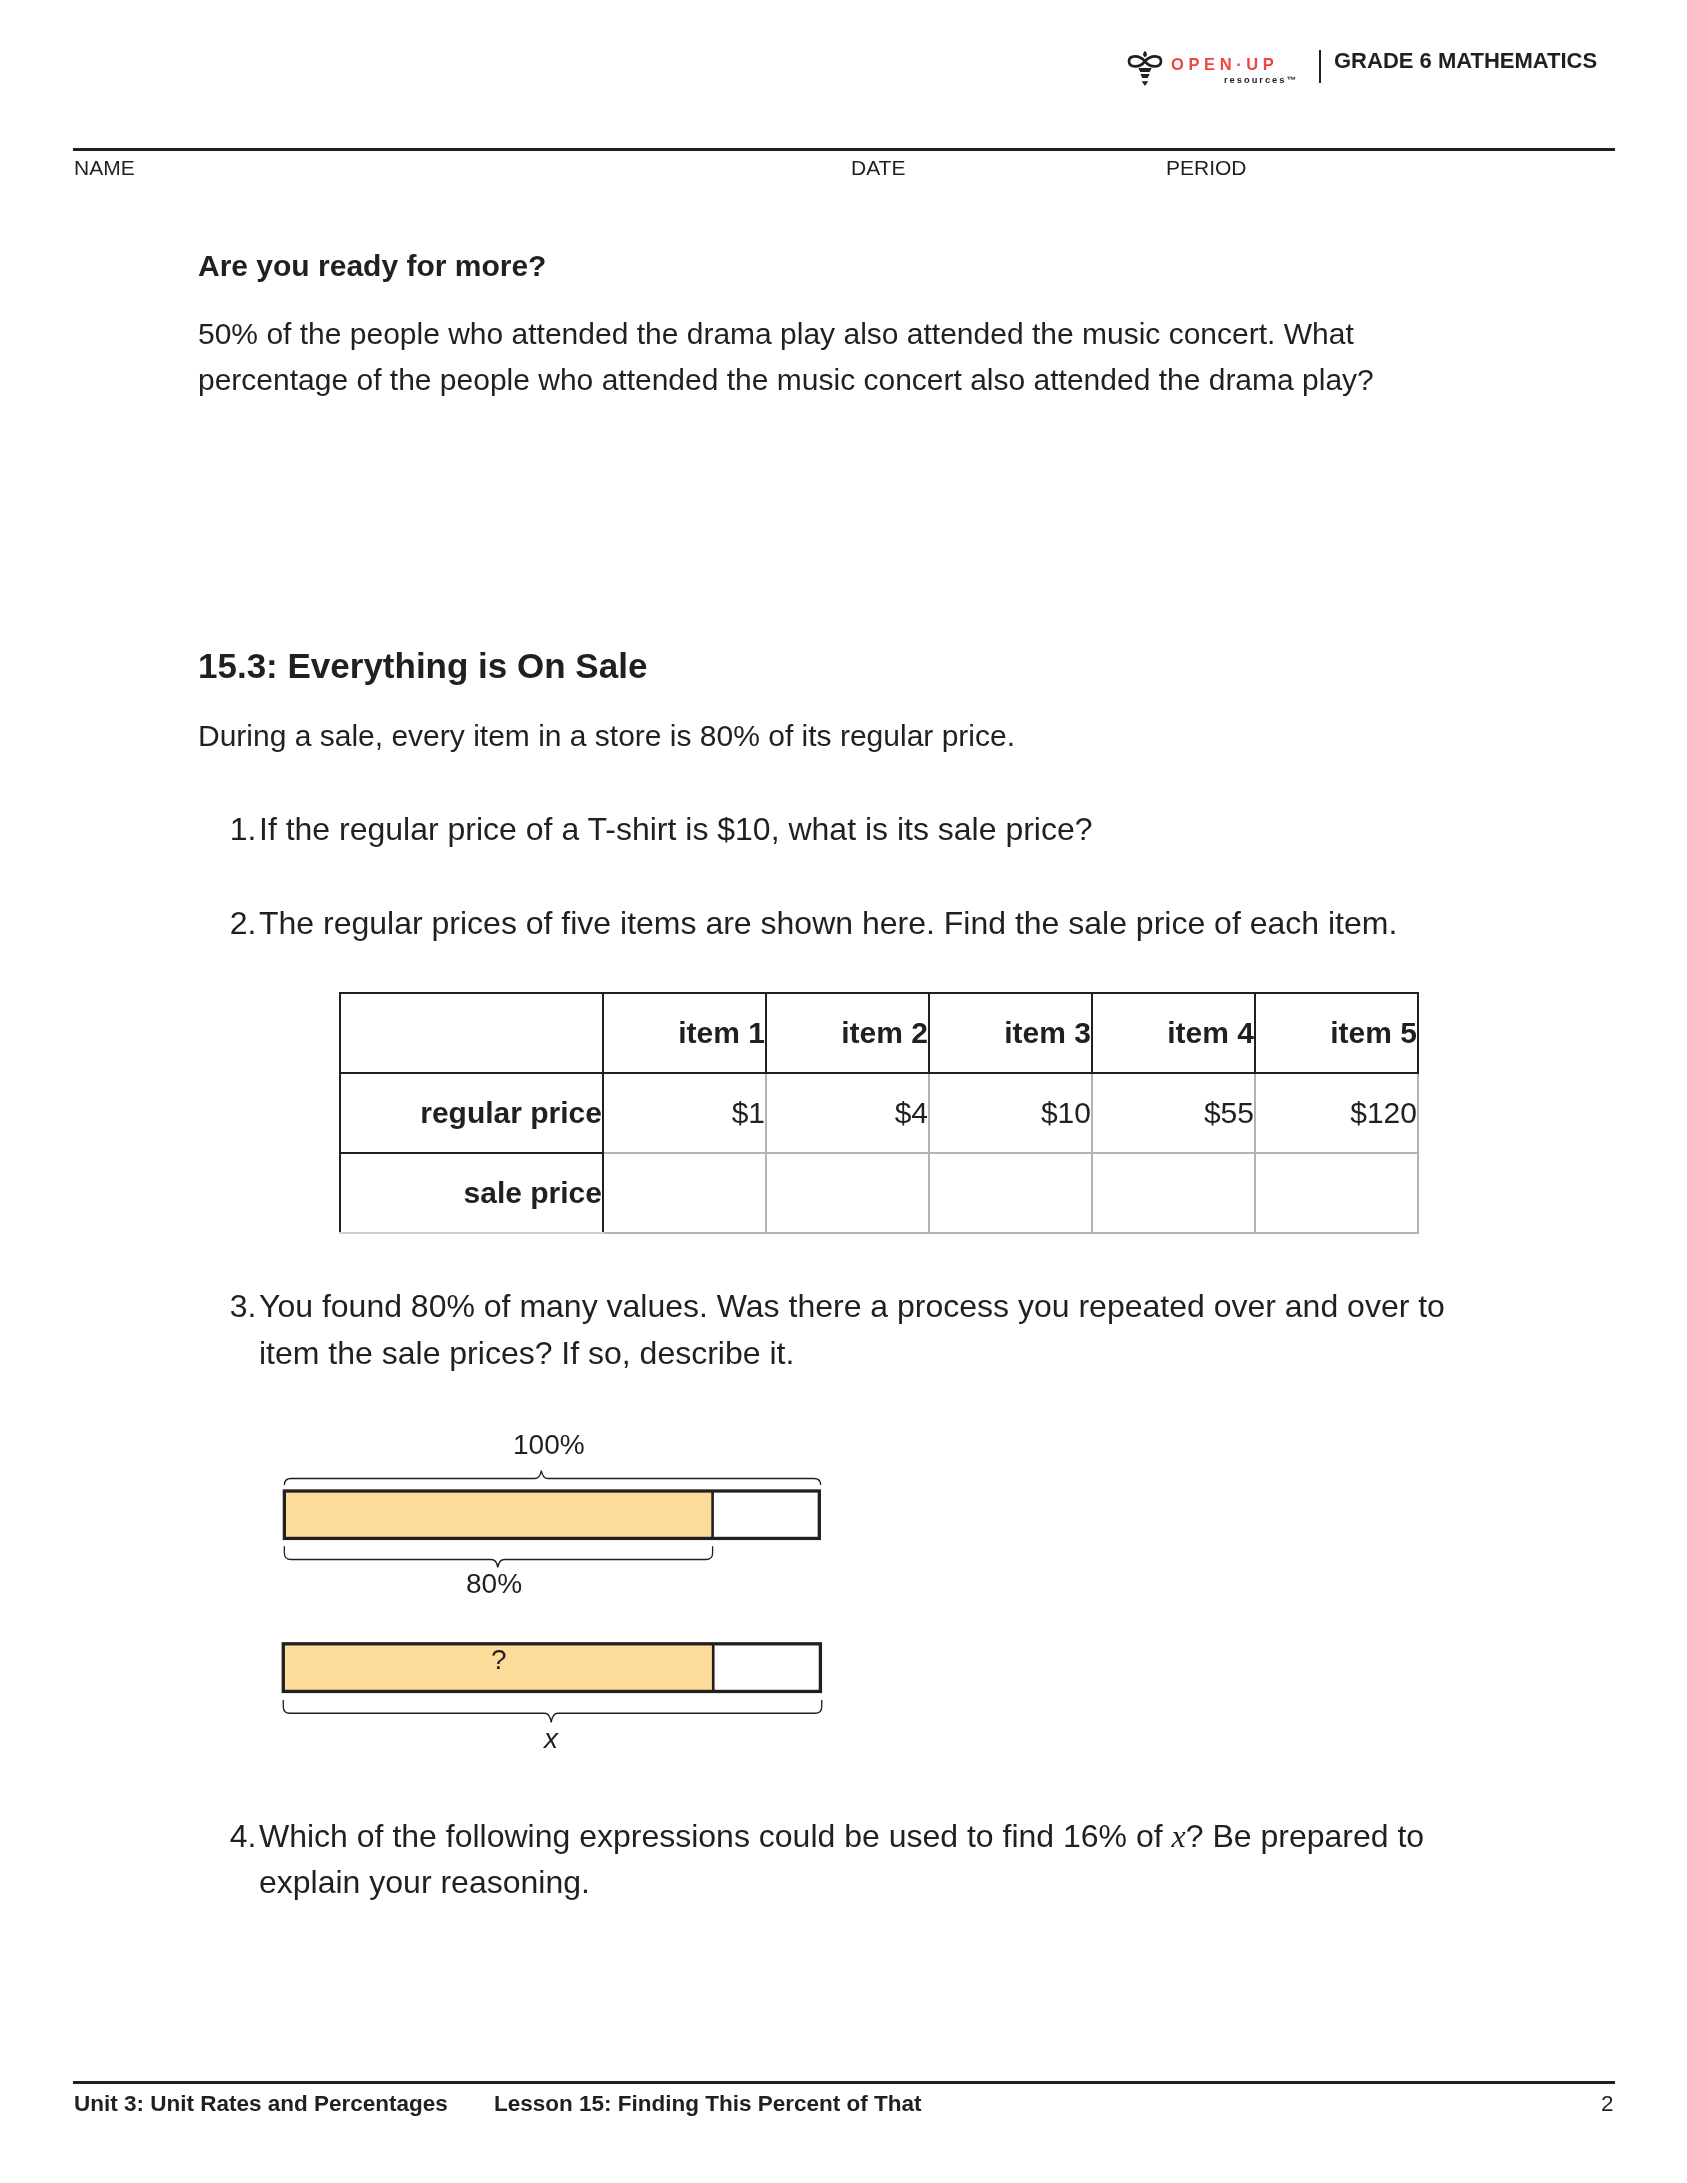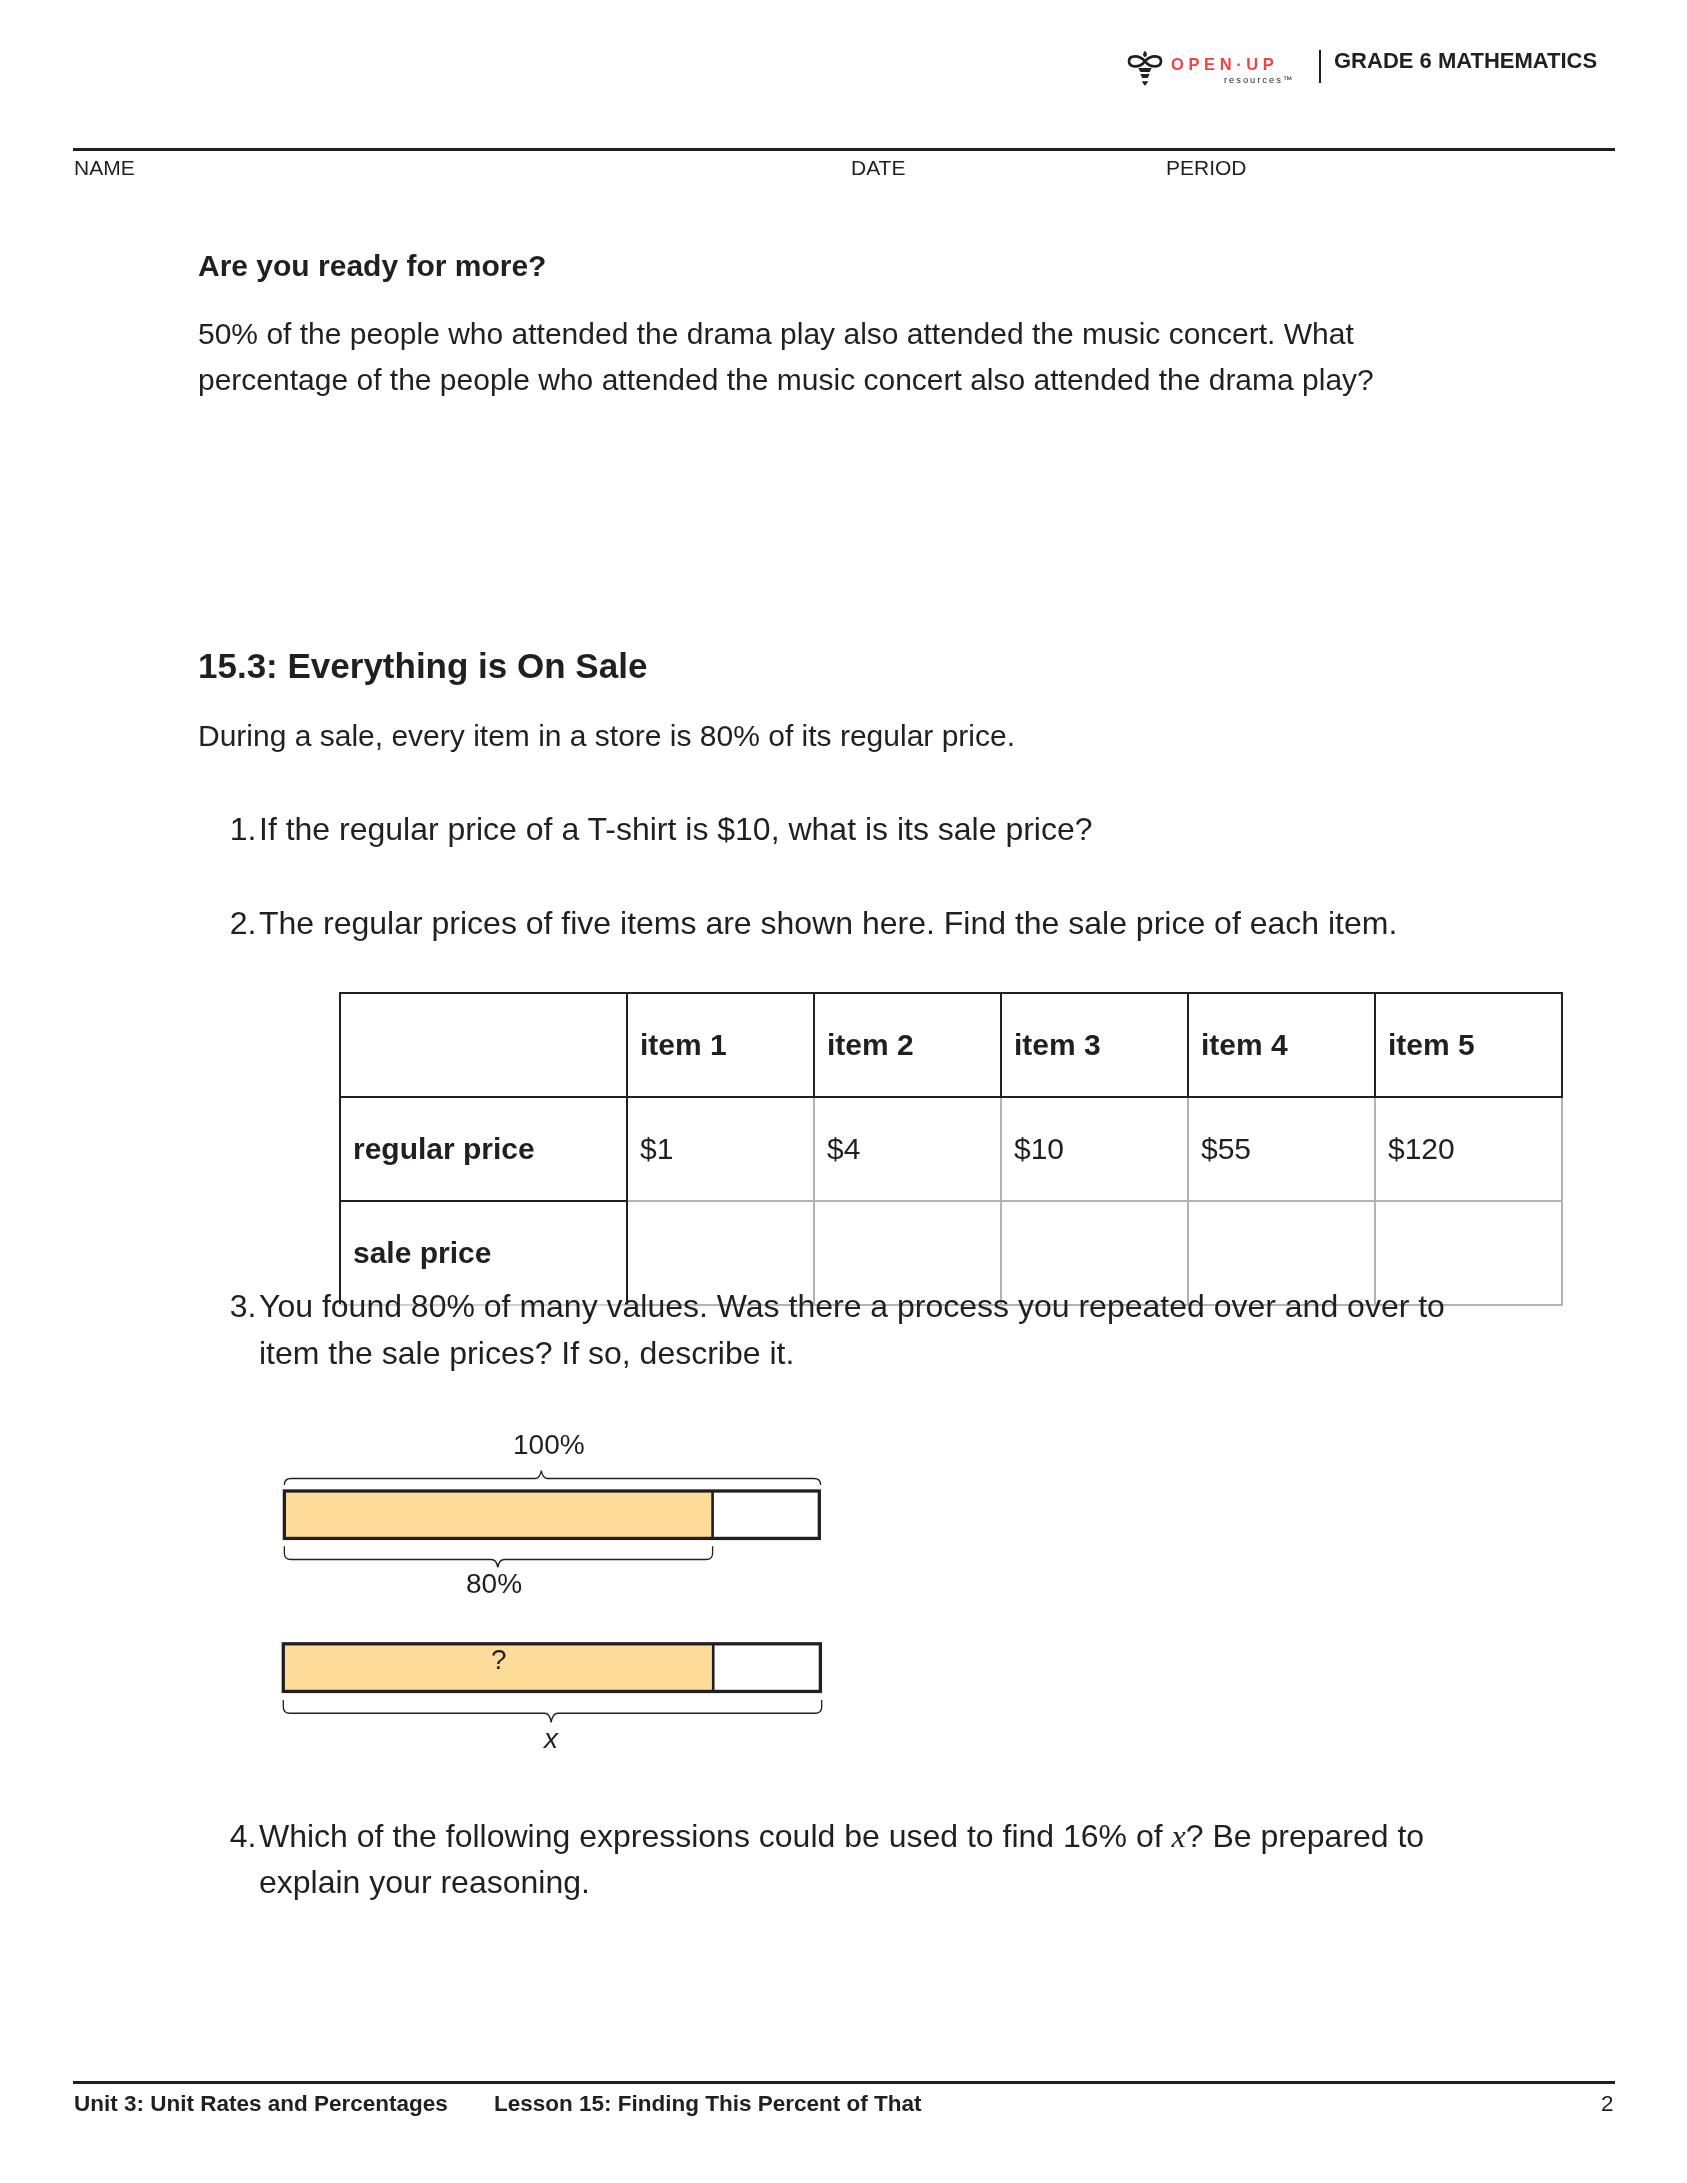--- a/index.html
+++ b/index.html
@@ -1,32 +1,32 @@
 <!DOCTYPE html>
 <html style="font-size:10.6px"><head>
 <meta charset="utf-8">
 <style>
   html, body { margin:0; padding:0; background:#ffffff; }
   body { width:1687px; height:2183px; position:relative; overflow:hidden;
          font-family:"Liberation Sans", "DejaVu Sans", sans-serif; color:#231f20; }
   .abs { position:absolute; white-space:nowrap; }
   .logo { position:absolute; left:1125px; top:48px; width:172px; height:40px; }
   .logo-text { position:absolute; left:46px; top:6.6px; font-size:16.5px; font-weight:bold; letter-spacing:4.6px; color:#ef4444; }
-  .logo-sub { position:absolute; left:99px; top:26.5px; font-size:9.3px; font-weight:normal; letter-spacing:2px; color:#231f20; }
+  .logo-sub { position:absolute; left:99px; top:26.5px; font-size:9.3px; font-weight:bold; letter-spacing:2px; color:#231f20; }
   .vdivider { position:absolute; left:1319px; top:50px; width:2px; height:33px; background:#231f20; }
   .grade { left:1334px; top:48px; font-size:22px; font-weight:bold; letter-spacing:0px; }
   .rule { position:absolute; left:73px; width:1542px; height:2.6px; background:#231f20; }
   .meta { top:156px; font-size:21px; }
   .h-ready { left:198px; top:249px; font-size:30px; font-weight:bold; }
   .para { left:198px; font-size:30px; line-height:46px; }
   .h-section { left:198px; top:646px; font-size:35px; font-weight:bold; }
   .item { font-size:32px; line-height:46px; }
   .num { display:inline-block; width:61px; text-align:right; padding-right:2.6px; box-sizing:border-box; }
   table.prices { position:absolute; left:339px; top:992px; border-collapse:collapse; }
-  table.prices td, table.prices th { height:78px; text-align:left; font-size:30px; padding:12px; }
+  table.prices td, table.prices th { height:78px; text-align:right; font-size:30px; padding:0; }
   table.prices th { font-weight:bold; }
   .c0 { width:261px; } .cN { width:161px; }
   .b-dark { border:2px solid #231f20; }
   .b-light { border:2px solid #b3b3b3; }
   .diag { position:absolute; }
   .lbl { position:absolute; font-size:28px; }
   .footer { top:2091px; font-size:22.5px; font-weight:bold; }
 </style>
 </head>
 <body>

